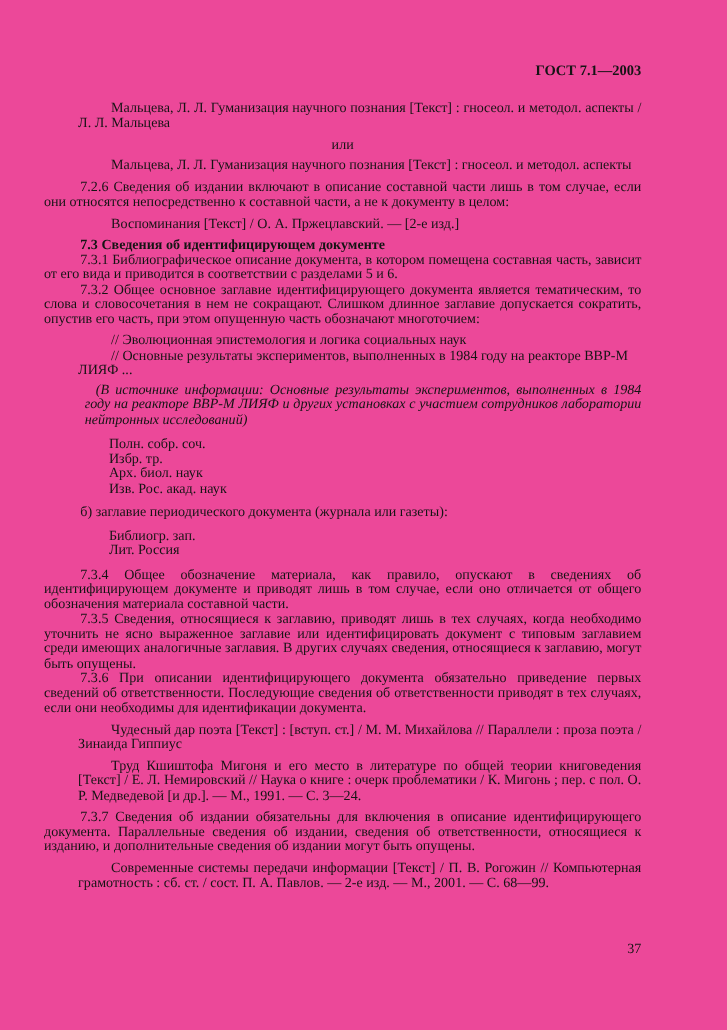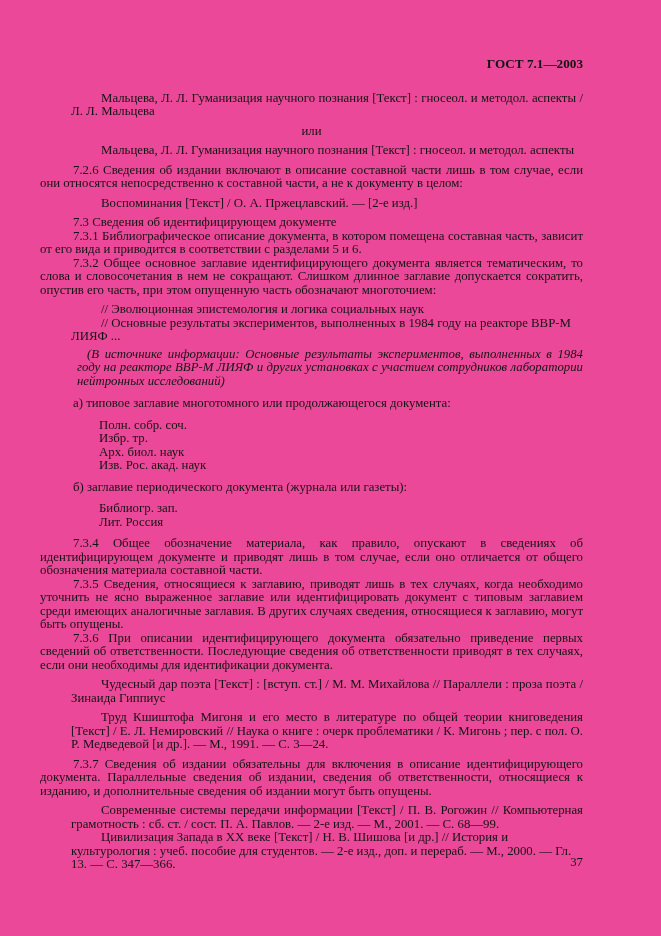--- a/index.html
+++ b/index.html
@@ -6,21 +6,21 @@
   .page{
     width:661px;height:936px;box-sizing:border-box;
     background:#ec4899;color:#141414;
     padding:0 78px 0 40px;
     position:relative;overflow:hidden;
     font-family:"Liberation Serif","DejaVu Serif",serif;
     font-size:12.8px;line-height:13.5px;
   }
   .gost-code{font-weight:bold;text-align:right;margin:57px 0 21px 0;font-size:13.2px;}
   .p{margin:0;text-align:justify;text-indent:33px;}
-  .h{margin:3px 0 0 0;font-weight:normal;text-indent:33px;}
+  .h{margin:3px 0 0 0;font-weight:bold;text-indent:33px;}
   .ex{margin:6px 0 6px 31px;text-indent:30px;text-align:justify;}
   .ex-tight{margin:6px 0 0 31px;text-indent:30px;text-align:justify;}
   .ex-line{margin:0 0 0 31px;text-indent:30px;}
   .note{margin:4px 0 9px 37px;text-indent:10px;text-align:justify;font-style:italic;}
   .list{margin:8px 0 8px 59px;}
   .list div{margin:0;}
   .or-word{text-align:center;margin:5px 0 4px 0;}
   .page-number{position:absolute;top:856px;right:78px;font-family:Liberation Serif, serif;}
 </style>
 </head>
@@ -44,21 +44,20 @@
 
   <p class="p">7.3.1  Библиографическое описание документа, в котором помещена составная часть, зависит от его вида и приводится в соответствии с разделами 5 и 6.</p>
 
   <p class="p">7.3.2  Общее основное заглавие идентифицирующего документа является тематическим, то слова и словосочетания в нем не сокращают. Слишком длинное заглавие допускается сократить, опустив его часть, при этом опущенную часть обозначают многоточием:</p>
 
   <div class="ex-tight">// Эволюционная эпистемология и логика социальных наук</div>
   <div class="ex-line">// Основные результаты экспериментов, выполненных в 1984 году на реакторе ВВР-М ЛИЯФ ...</div>
 
   <div class="note">(В источнике информации: Основные результаты экспериментов, выполненных в 1984 году на реакторе ВВР-М ЛИЯФ и других установках с участием сотрудников лаборатории нейтронных исследований)</div>
 
-  <p class="p">а)  типовое заглавие многотомного или продолжающегося документа:</p>
 
   <div class="list">
     <div>Полн. собр. соч.</div>
     <div>Избр. тр.</div>
     <div>Арх. биол. наук</div>
     <div>Изв. Рос. акад. наук</div>
   </div>
 
   <p class="p">б)  заглавие периодического документа (журнала или газеты):</p>
 
@@ -74,17 +73,16 @@
   <p class="p">7.3.6  При описании идентифицирующего документа обязательно приведение первых сведений об ответственности. Последующие сведения об ответственности приводят в тех случаях, если они необходимы для идентификации документа.</p>
 
   <div class="ex-tight">Чудесный дар поэта [Текст] : [вступ. ст.] / М. М. Михайлова // Параллели : проза поэта / Зинаида Гиппиус</div>
 
   <div class="ex">Труд Кшиштофа Мигоня и его место в литературе по общей теории книговедения [Текст] / Е. Л. Немировский // Наука о книге : очерк проблематики / К. Мигонь ; пер. с пол. О. Р. Медведевой [и др.]. — М., 1991. — С. 3—24.</div>
 
   <p class="p">7.3.7  Сведения об издании обязательны для включения в описание идентифицирующего документа. Параллельные сведения об издании, сведения об ответственности, относящиеся к изданию, и дополнительные сведения об издании могут быть опущены.</p>
 
   <div class="ex-tight">Современные системы передачи информации [Текст] / П. В. Рогожин // Компьютерная грамотность : сб. ст. / сост. П. А. Павлов. — 2-е изд. — М., 2001. — С. 68—99.</div>
 
-  <div class="ex-line">Цивилизация Запада в XX веке [Текст] / Н. В. Шишова [и др.] // История и культурология : учеб. пособие для студентов. — 2-е изд., доп. и перераб. — М., 2000. — Гл. 13. — С. 347—366.</div>
 
   <div class="page-number">37</div>
 
 </div>
 
 </body></html>

